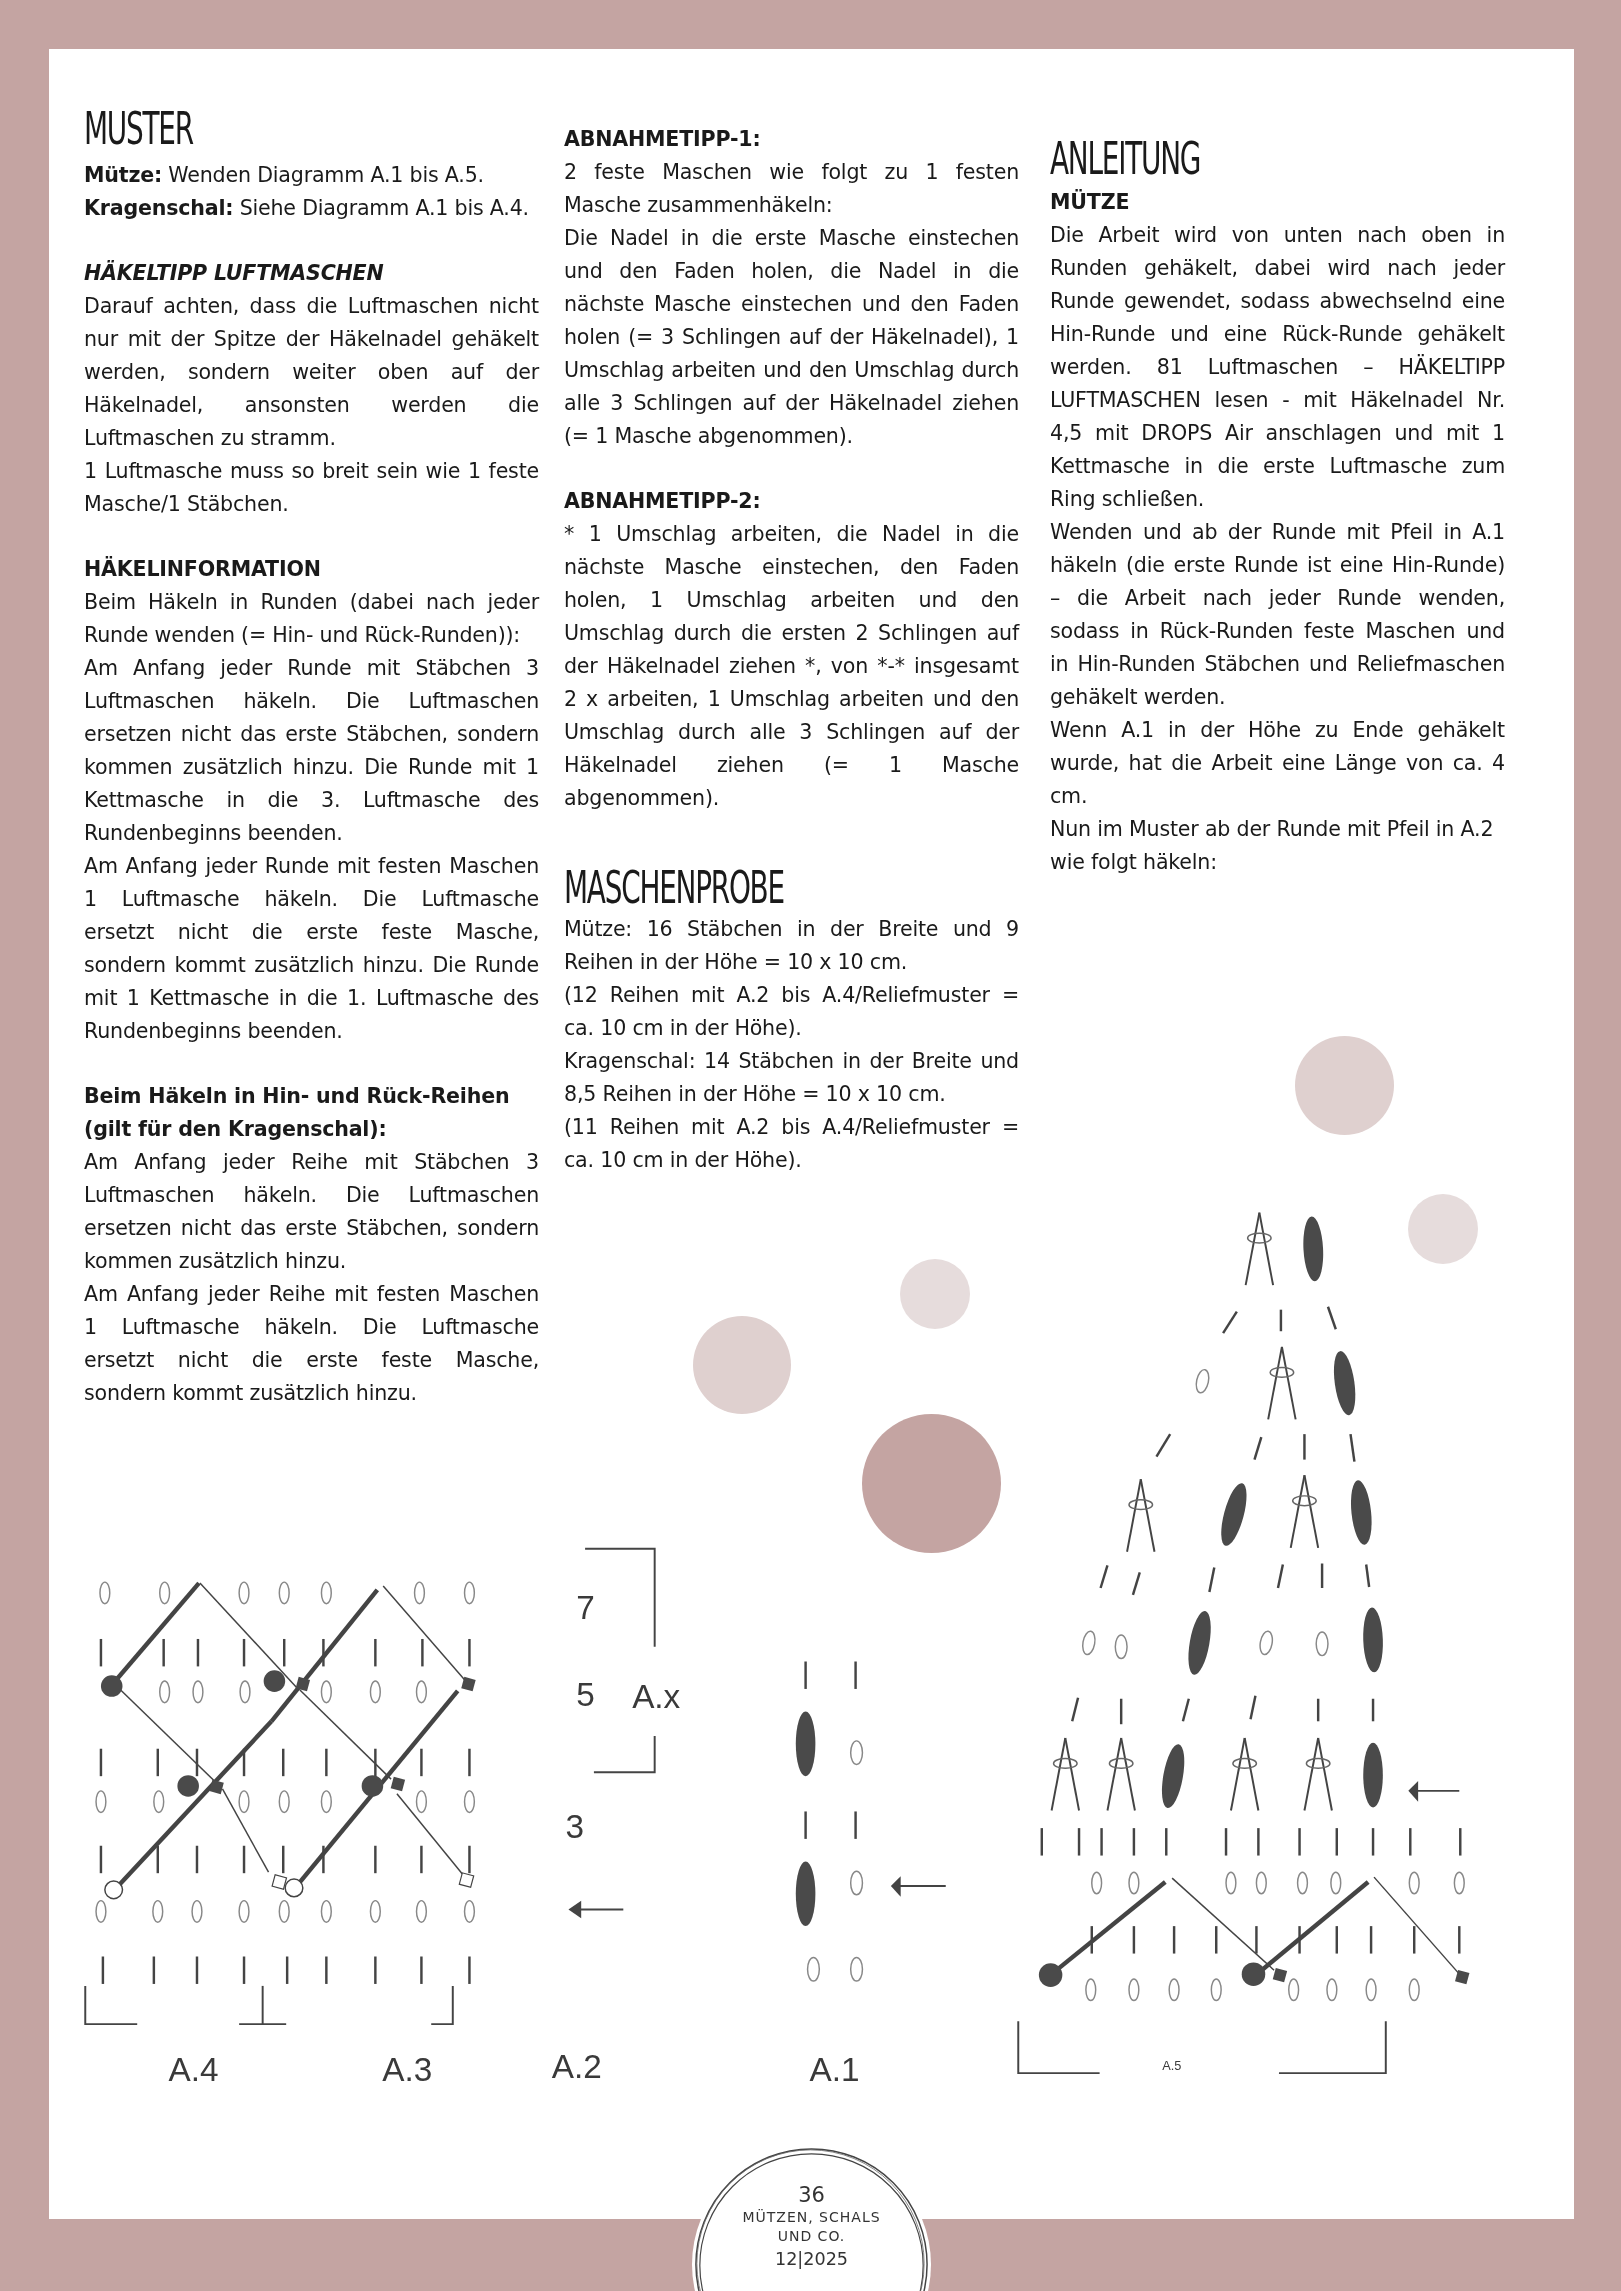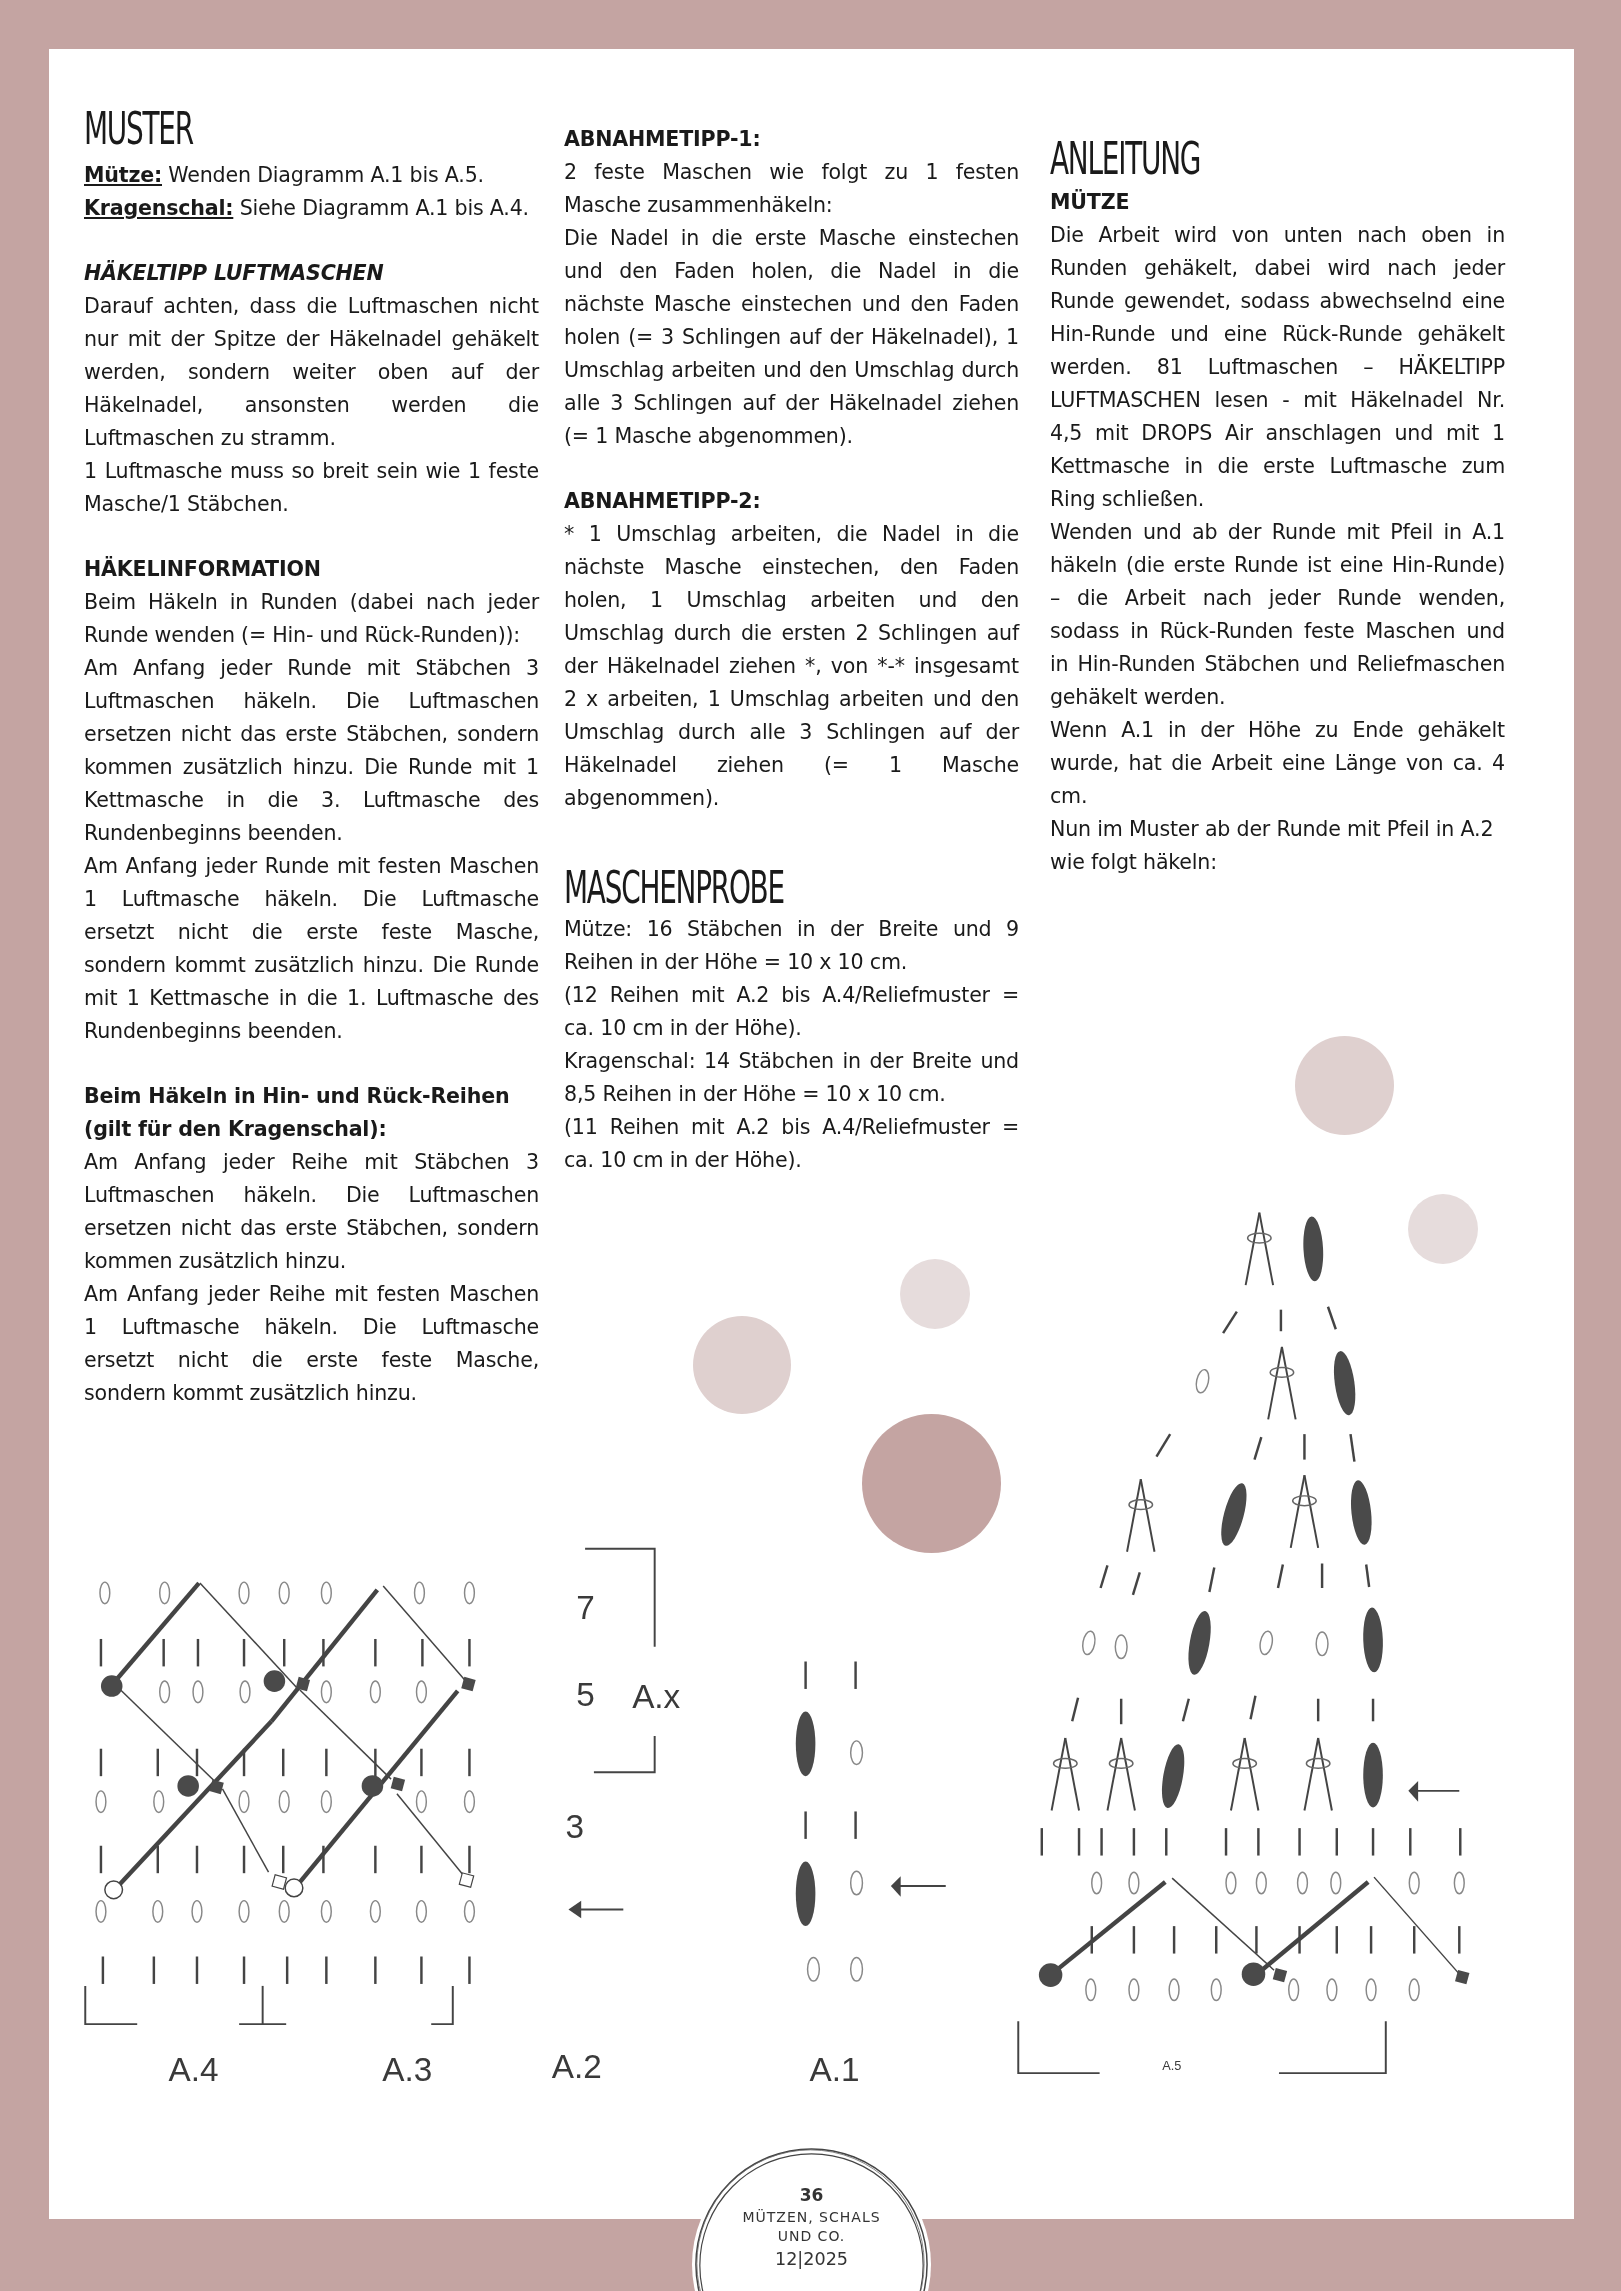--- a/index.html
+++ b/index.html
@@ -19,32 +19,32 @@
     letter-spacing: -0.2px;
   }
   .col p { margin: 0; }
   .col .gap { height: 32px; }
   .hand {
     font-family: "DejaVu Sans", sans-serif; font-weight: normal;
     font-size: 45px; letter-spacing: -2px; line-height: 1;
     transform: scaleX(0.62); transform-origin: left center;
     white-space: nowrap; display: block; margin: 0;
   }
-  b { font-weight: bold; text-decoration: underline; }
+  b { font-weight: bold; }
   .circle { position: absolute; border-radius: 50%; }
   svg.diag { position: absolute; left: 0; top: 0; }
   .badge {
     position: absolute; left: 692px; top: 2145px; width: 239px; height: 239px;
     border-radius: 50%; background: #fff;
   }
   .badge-text {
     position: absolute; left: 692px; top: 2184px; width: 239px;
     text-align: center; color: #333; font-family: "DejaVu Sans", sans-serif;
   }
-  .badge-text .pg { font-size: 17px; font-weight: bold; line-height: 23.5px; }
+  .badge-text .pg { font-size: 21px; font-weight: normal; line-height: 23.5px; }
   .badge-text .ln { font-size: 14px; letter-spacing: 1px; line-height: 19.6px; }
   .badge-text .dt { font-size: 17.6px; line-height: 25.5px; }
 </style>
 </head>
 <body>
 
 <div class="panel"></div>
 
 <div class="col" style="left:84px; top:98px;">
   <h1 class="hand" style="height:61px; line-height:61px;">MUSTER</h1>

